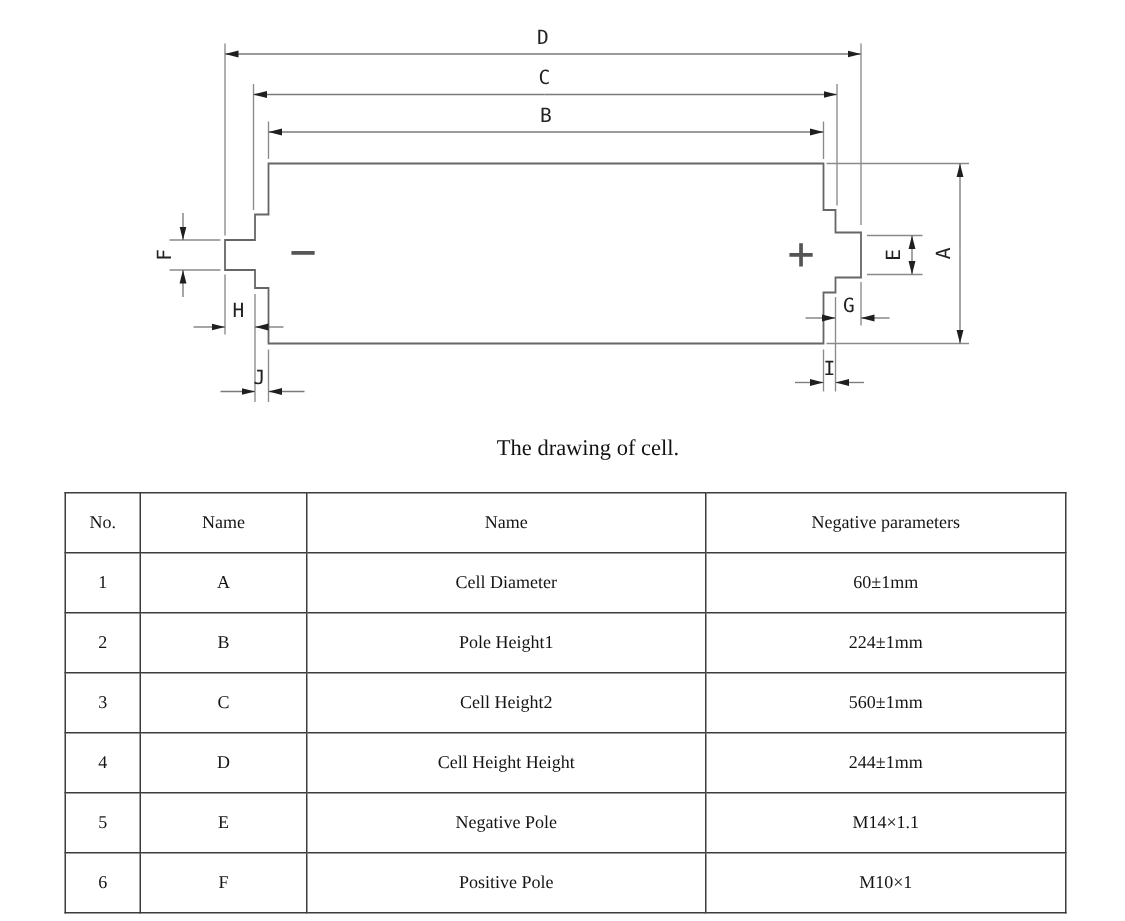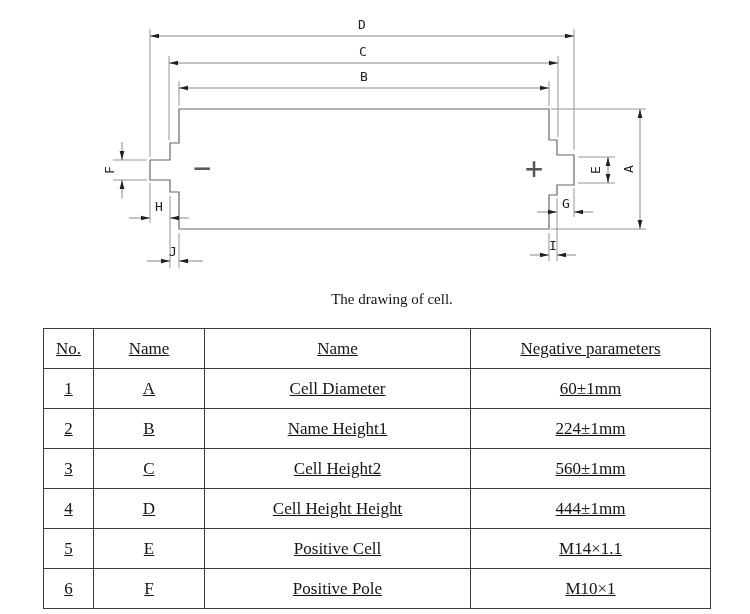--- a/index.html
+++ b/index.html
@@ -6,22 +6,22 @@
   #page{position:relative;width:750px;height:614px;background:#ffffff;overflow:hidden;
         font-family:"Liberation Serif", serif;}
   #drawing-svg{position:absolute;left:0;top:0;}
   .dim-text{font-family:"DejaVu Sans Mono", monospace;font-size:13px;fill:#222222;}
   .terminal-text{font-family:"DejaVu Sans Mono", monospace;fill:#555555;}
   #caption{position:absolute;top:291px;left:17px;width:750px;text-align:center;
            font-size:15px;color:#111111;}
   #spec-table{position:absolute;left:43px;top:328px;width:667px;height:276px;
               border-collapse:collapse;table-layout:fixed;}
   #spec-table td{border:1px solid #3c3c3c;text-align:center;vertical-align:middle;
-                 font-size:17px;color:#141414;padding:0;height:39px;
-                 font-family:"Liberation Serif", serif;text-decoration:underline;}
+                 font-size:12px;color:#141414;padding:0;height:39px;
+                 font-family:"Liberation Serif", serif;}
   col.c-no{width:50px;} col.c-item{width:111px;} col.c-name{width:266px;} col.c-val{width:240px;}
 </style>
 </head>
 <body>
 
 <div id="page">
 
   <svg id="drawing-svg" width="750" height="322" viewBox="0 0 750 322">
     <defs>
       <marker id="arr" markerUnits="userSpaceOnUse" markerWidth="12" markerHeight="9" refX="9" refY="4" orient="auto">
@@ -134,39 +134,39 @@
       </tr>
       <tr>
         <td>1</td>
         <td>A</td>
         <td>Cell Diameter</td>
         <td>60±1mm</td>
       </tr>
       <tr>
         <td>2</td>
         <td>B</td>
-        <td>Name Height1</td>
+        <td>Pole Height1</td>
         <td>224±1mm</td>
       </tr>
       <tr>
         <td>3</td>
         <td>C</td>
         <td>Cell Height2</td>
         <td>560±1mm</td>
       </tr>
       <tr>
         <td>4</td>
         <td>D</td>
         <td>Cell Height Height</td>
-        <td>444±1mm</td>
+        <td>244±1mm</td>
       </tr>
       <tr>
         <td>5</td>
         <td>E</td>
-        <td>Positive Cell</td>
+        <td>Negative Pole</td>
         <td>M14×1.1</td>
       </tr>
       <tr>
         <td>6</td>
         <td>F</td>
         <td>Positive Pole</td>
         <td>M10×1</td>
       </tr>
     </tbody>
   </table>

